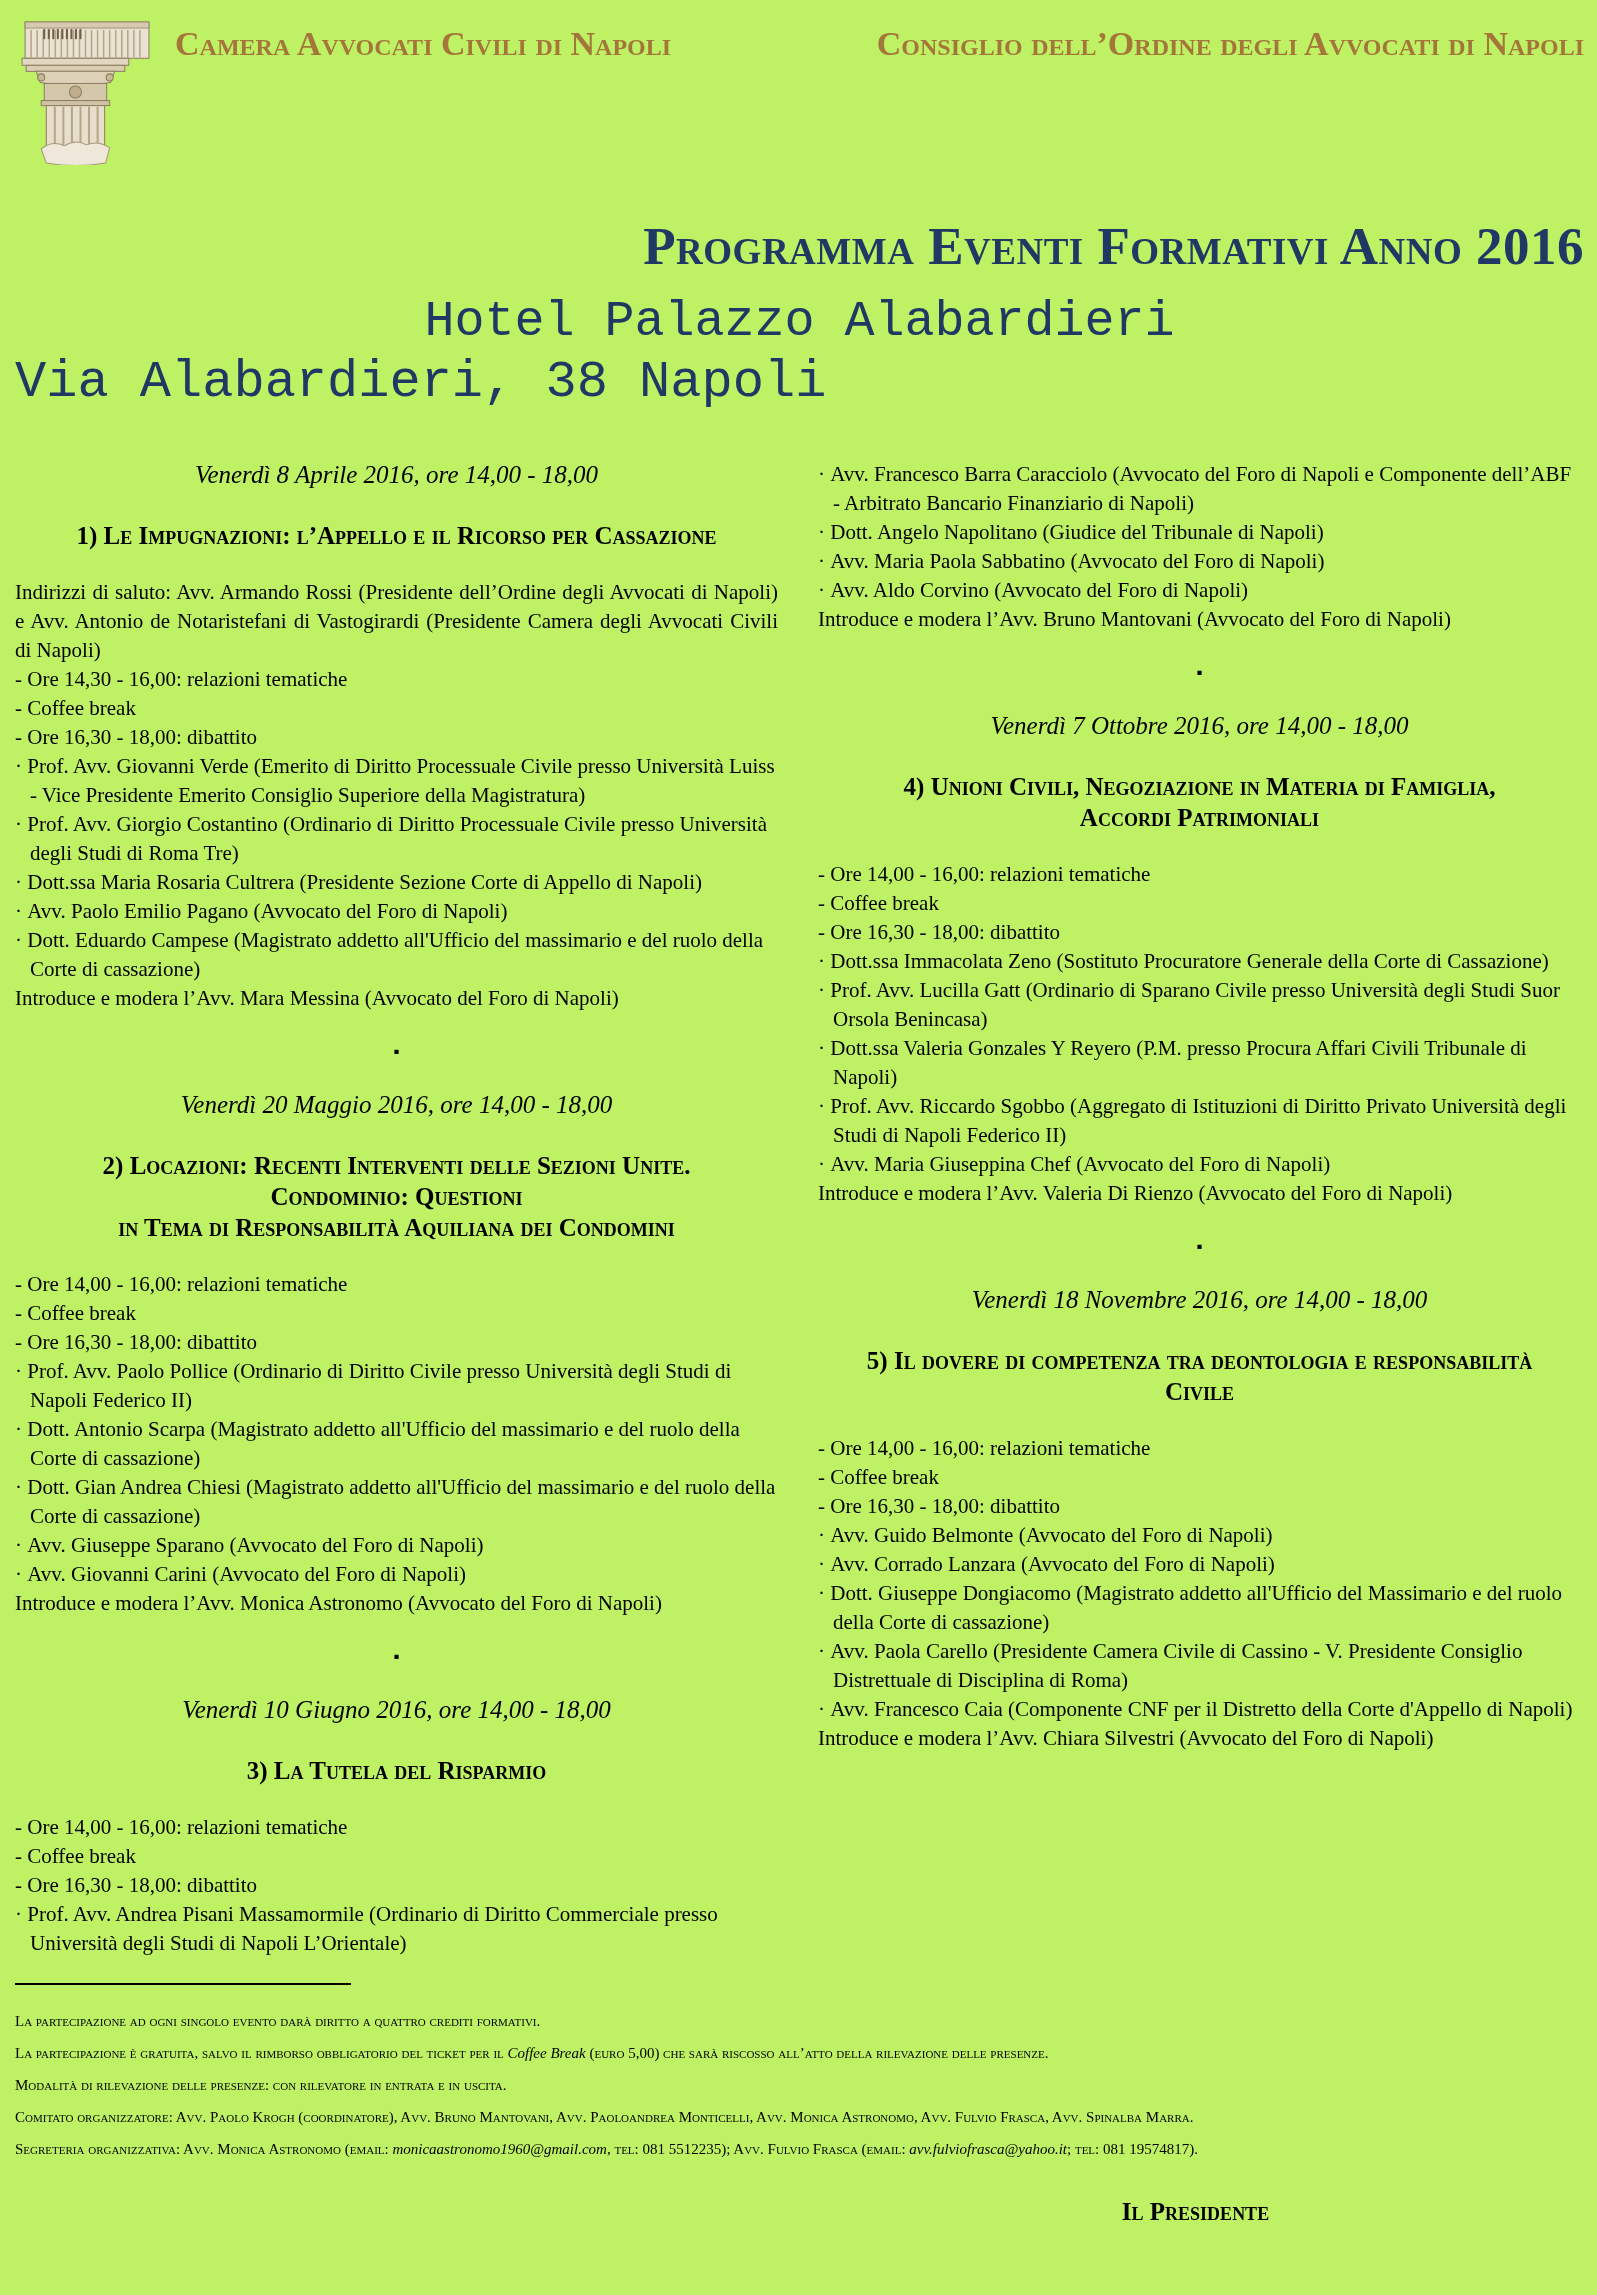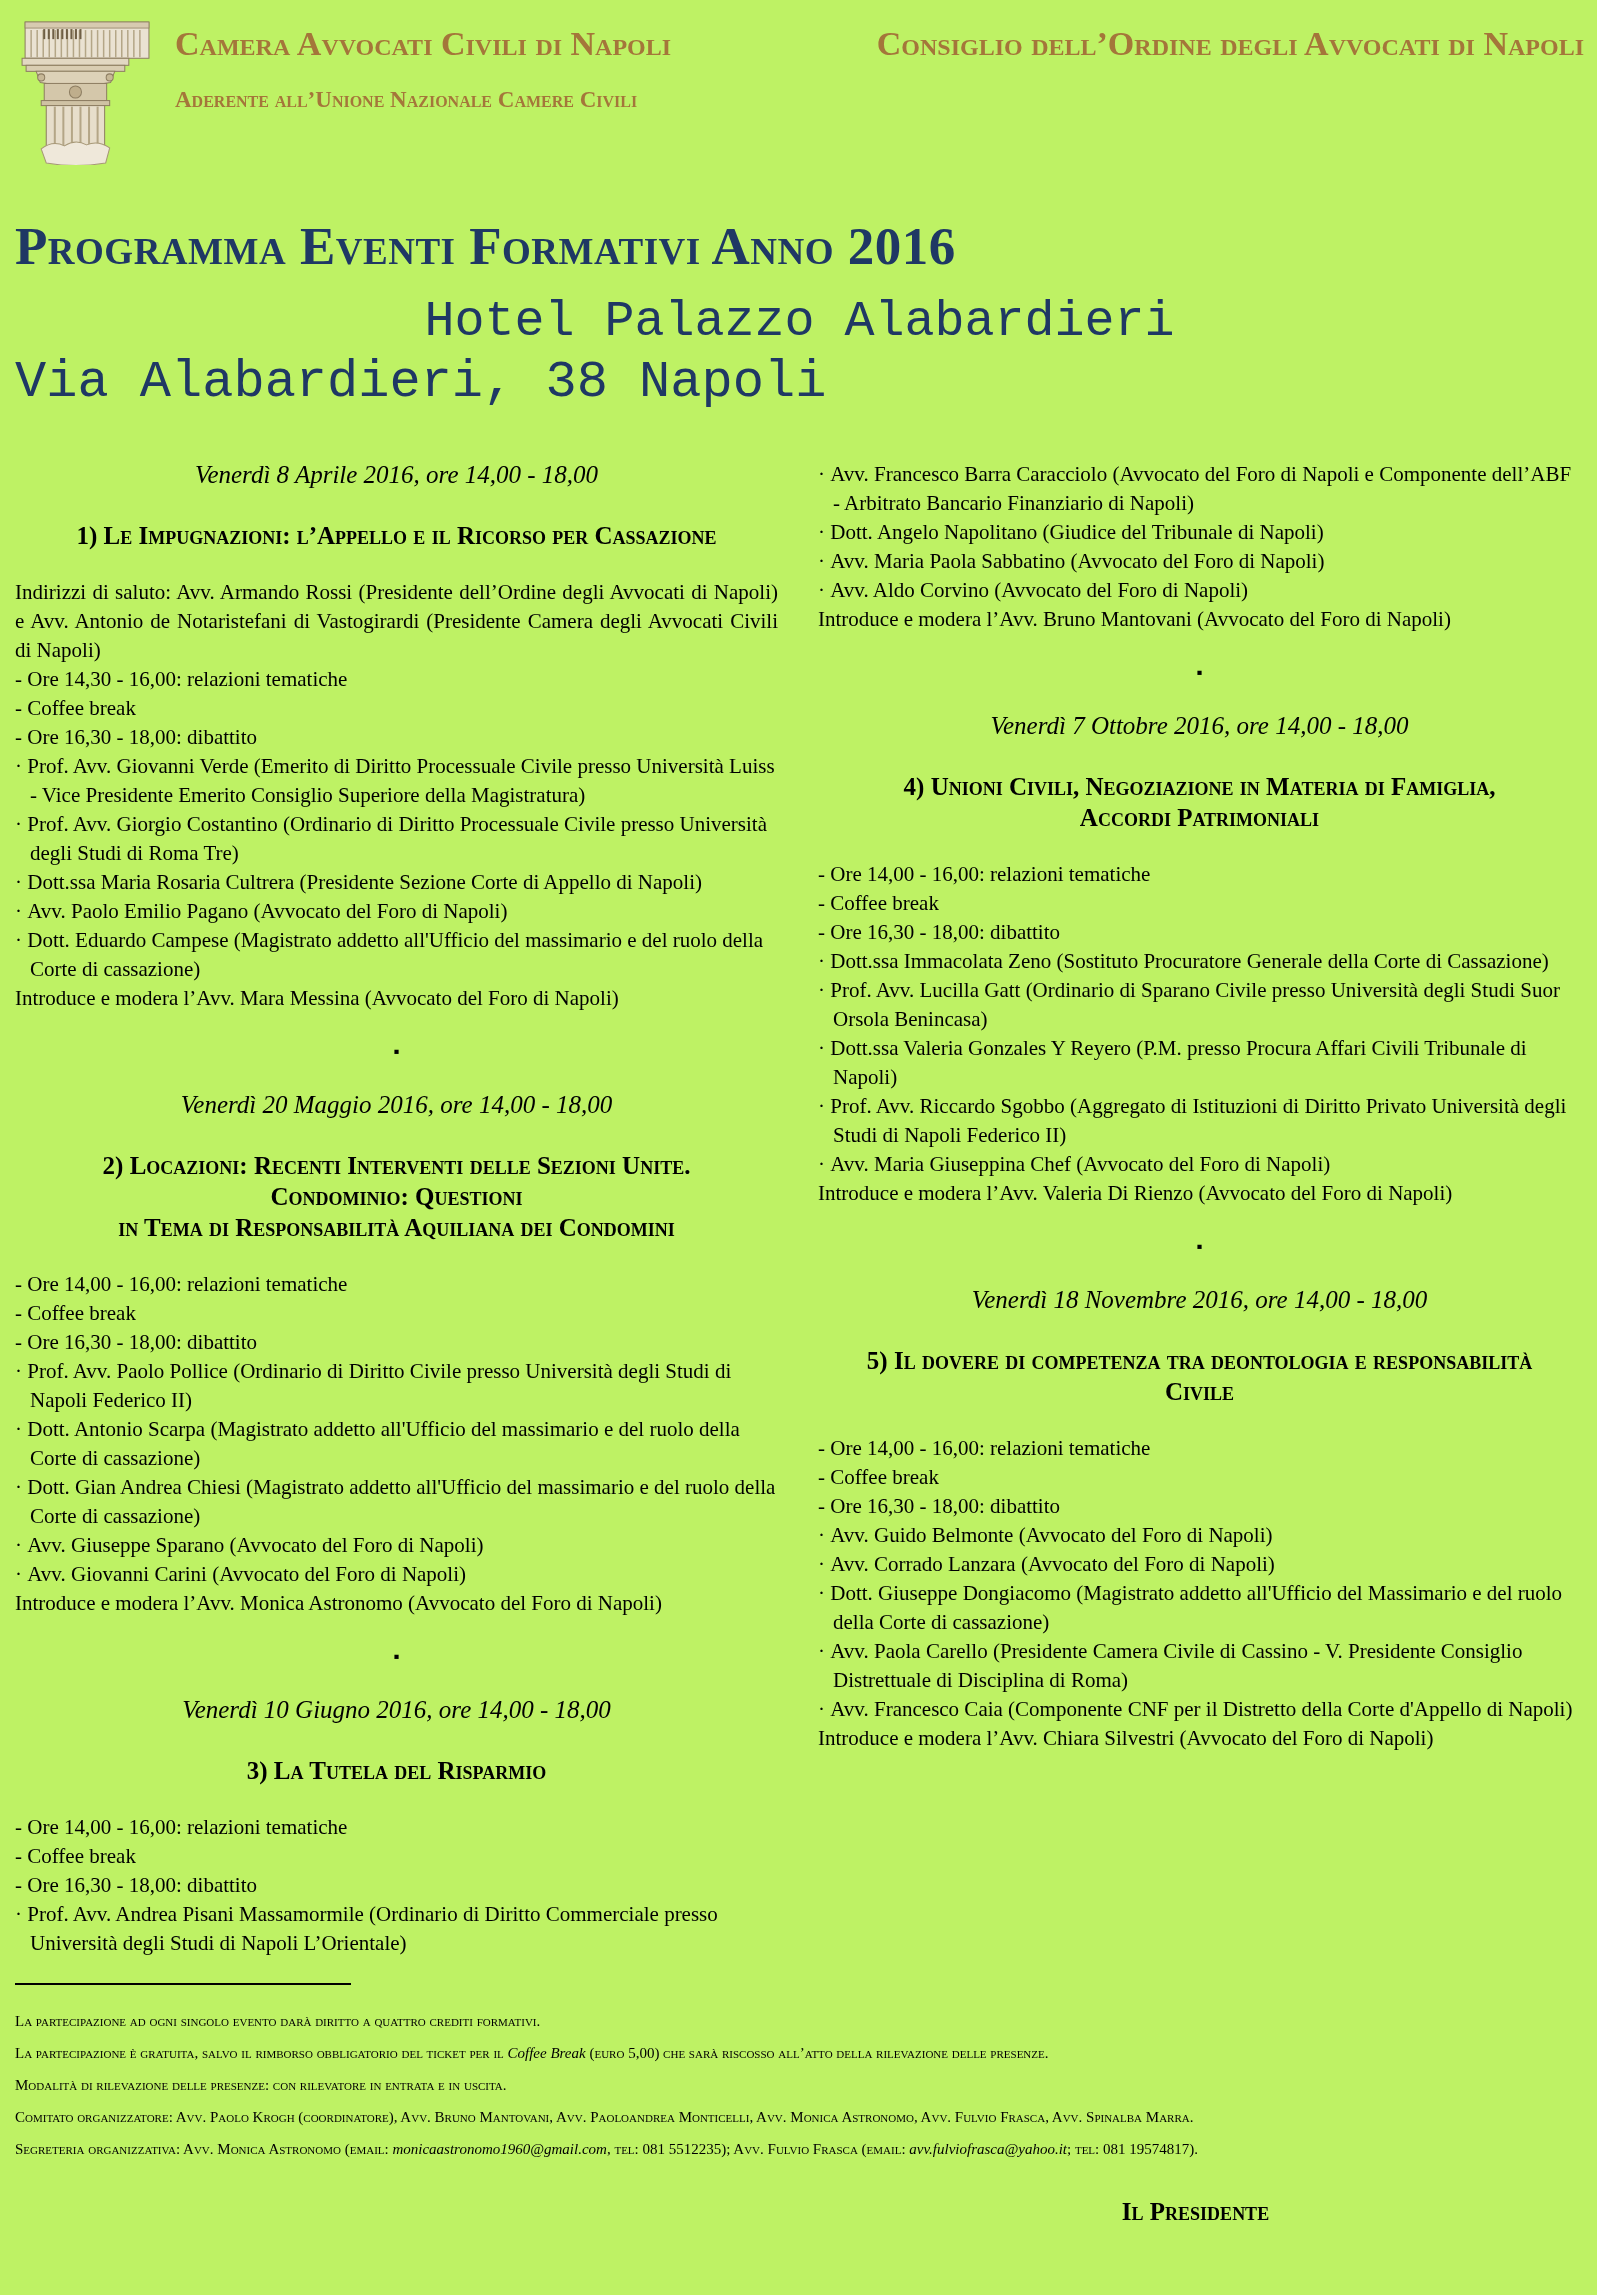--- a/index.html
+++ b/index.html
@@ -12,21 +12,21 @@
   }
   
   .page-header{ display:flex; align-items:flex-start; }
   .logo{ width:136px; height:146px; flex:0 0 auto; }
   .logo svg{ width:100%; height:100%; display:block; }
   .org-left{ margin-left:24px; width:622px; padding-top:7px; }
   .org-right{ margin-left:auto; width:786px; padding-top:7px;text-align:right; }
   .org-main{ font-size:34px; font-weight:bold; font-variant:small-caps; color:var(--brand); line-height:1.04; }
   .org-sub{ font-size:23px; font-weight:bold; font-variant:small-caps; color:var(--brand); margin-top:26px; }
   
-  .doc-title{ text-align:left; font-size:53px; font-weight:bold; font-variant:small-caps;
+  .doc-title{ text-align:right; font-size:53px; font-weight:bold; font-variant:small-caps;
               color:var(--accent); margin-top:51px; letter-spacing:0.5px; }
   .venue{ text-align:center; font-family:"Liberation Mono","DejaVu Sans Mono",monospace;
           font-size:50px; color:var(--accent); margin-top:17px; }
   .address{ text-align:left; font-family:"Liberation Mono","DejaVu Sans Mono",monospace;
           font-size:52px; color:var(--accent); margin-top:3px; }
   
   .columns{ display:flex; gap:40px; margin-top:48px; min-height:1450px; align-items:flex-start; }
   .col{ width:763px; font-size:21px; line-height:29px; }
   .ev-date{ text-align:center; font-style:italic; font-size:25px; line-height:29px; margin:0 0 31px; }
   .ev-title{ text-align:center; font-weight:bold; font-variant:small-caps; font-size:25px;
@@ -100,21 +100,20 @@
           <line x1="113" y1="174" x2="113" y2="256"></line>
             <line x1="130" y1="174" x2="130" y2="256"></line>
           <line x1="147" y1="174" x2="147" y2="256"></line>
             <line x1="164" y1="174" x2="164" y2="256"></line>
         </g>
         <path d="M52 258 Q75 240 98 252 Q120 238 142 250 Q165 240 188 256 L180 286 Q120 296 62 286 Z" fill="#efe8da" stroke="#a79877" stroke-width="2"></path>
       </svg>
     </div>
     <div class="org org-left">
       <div class="org-main">Camera Avvocati Civili di Napoli</div>
-      <div class="org-sub">Aderente all’Unione Nazionale Camere Civili</div>
     </div>
     <div class="org org-right">
       <div class="org-main">Consiglio dell’Ordine degli Avvocati di Napoli</div>
     </div>
   </header>
 
   <h1 class="doc-title" style="margin-bottom:0;">Programma Eventi Formativi Anno 2016</h1>
   <div class="venue">Hotel Palazzo Alabardieri</div>
   <div class="address">Via Alabardieri, 38 Napoli</div>
 

